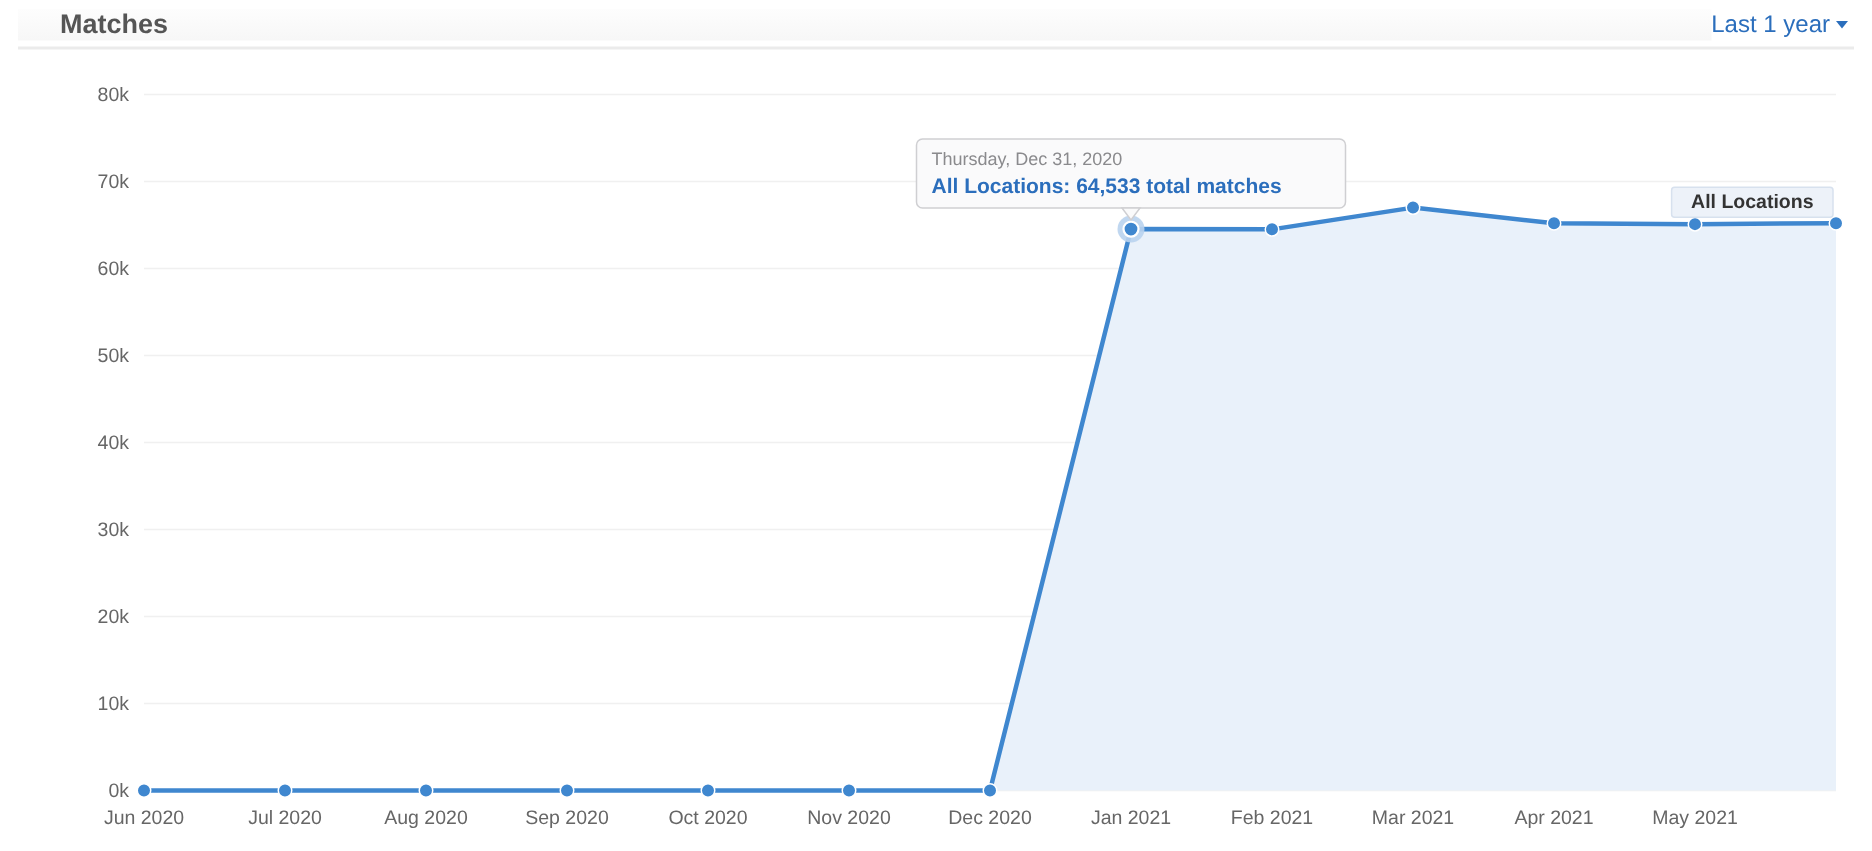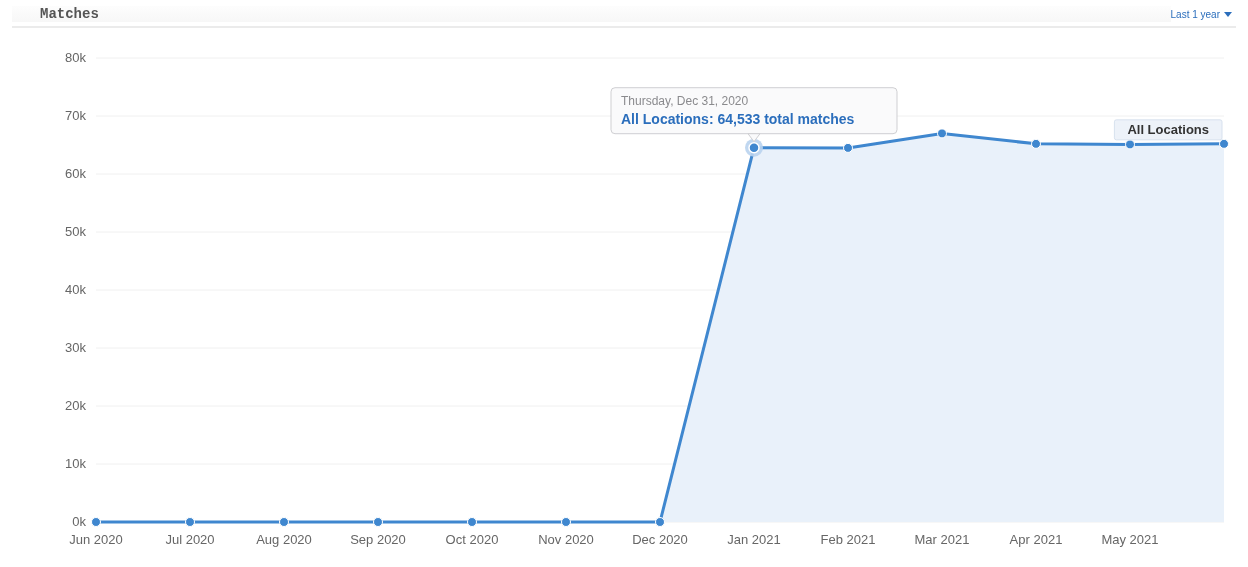--- a/index.html
+++ b/index.html
@@ -1,19 +1,19 @@
 <!DOCTYPE html>
 <html><head>
 <meta charset="utf-8">
 <style>
 html,body{margin:0;padding:0;font-family:"Segoe UI",Arial,sans-serif;background:#fff;color:#333;}
 .panel{width:1248px;height:567px;padding:0 12px;box-sizing:border-box;position:relative;}
 .header{display:flex;justify-content:space-between;align-items:center;padding:6px 0 4px;}
-.title{font-size:14px;font-weight:700;color:#555;padding-left:28px;background:linear-gradient(#fdfdfd,#f7f7f7);flex:1;font-family:Liberation Mono, monospace;}
-.range-select{color:#2b6ebc;font-size:10px;cursor:pointer;display:flex;align-items:center;gap:4px;padding-right:4px;}
+.title{font-size:18px;font-weight:700;color:#555;padding-left:28px;background:linear-gradient(#fdfdfd,#f7f7f7);flex:1;}
+.range-select{color:#2b6ebc;font-size:16px;cursor:pointer;display:flex;align-items:center;gap:4px;padding-right:4px;}
 .range-select .caret{width:0;height:0;border-left:4px solid transparent;border-right:4px solid transparent;border-top:5px solid #2b6ebc;}
 .divider{height:2px;background:#ebebeb;margin-bottom:8px;}
 .chart{position:relative;width:1224px;height:520px;}
 .chart svg{display:block;}
 .ygrid line{stroke:#f0f0f0;}
 .series-label text{font-size:13px;fill:#333;font-weight:600;}
 .series-label rect{fill:#edf2f9;stroke:#d7e1ee;}
 .tooltip rect{fill:#fafafb;stroke:#cfcfd2;rx:4;}
 .tooltip .date{font-size:12px;fill:#8a8a8d;}
 .tooltip .val{font-size:14px;fill:#2b6ebc;font-weight:700;}

